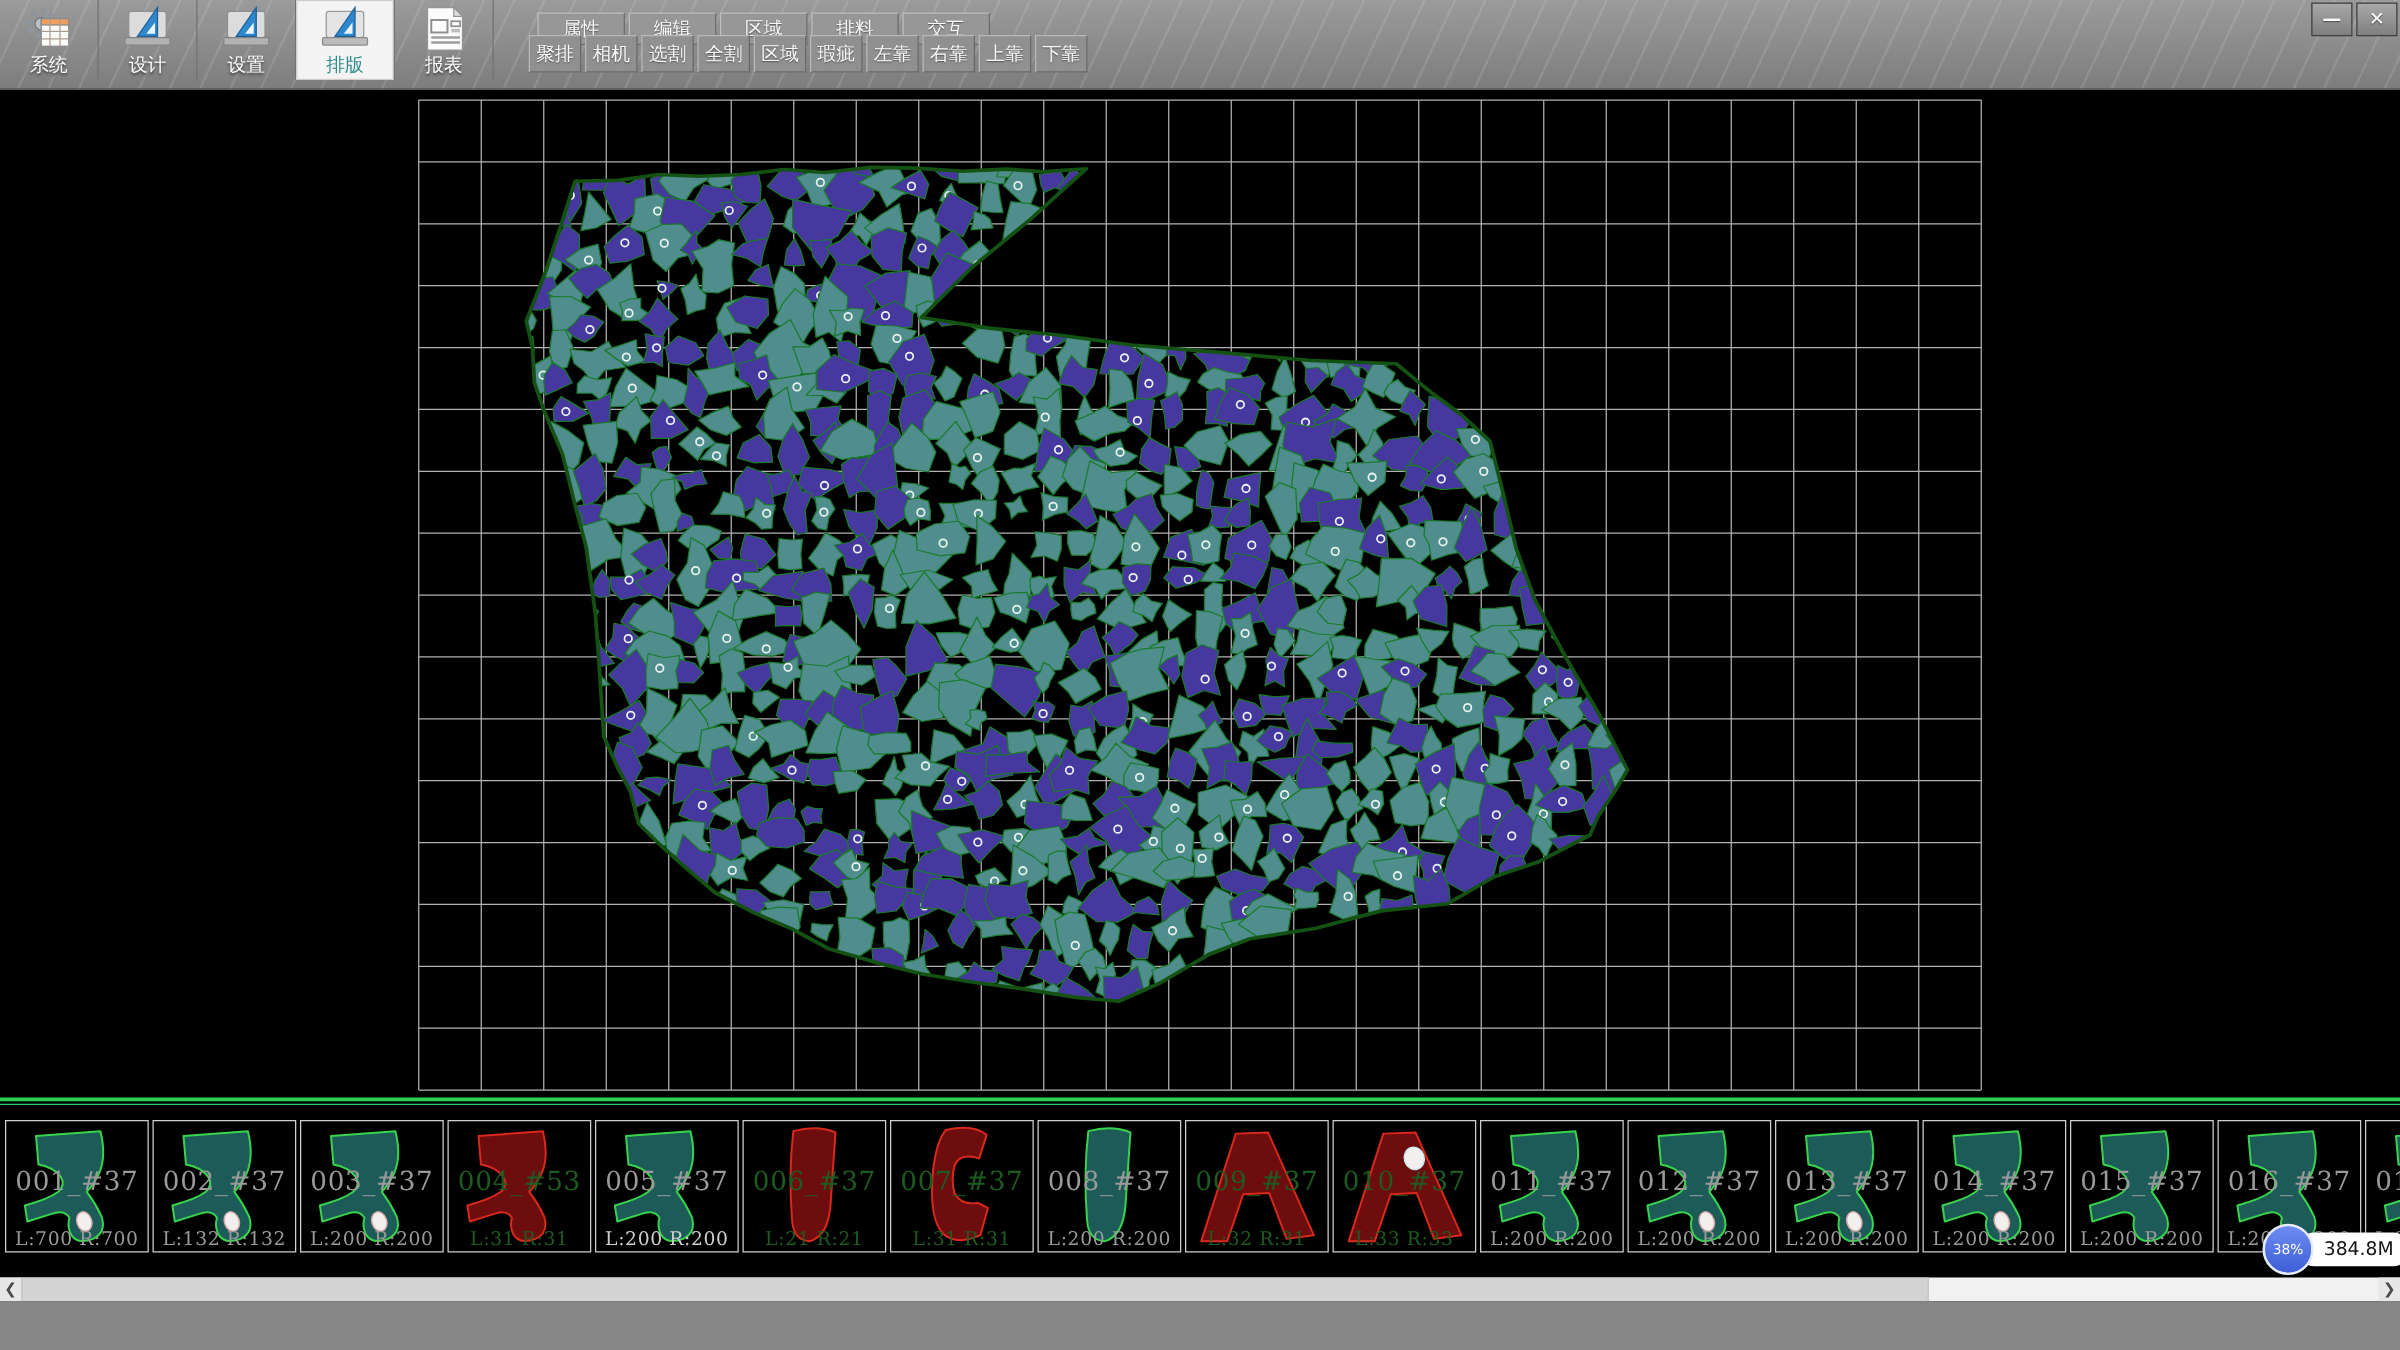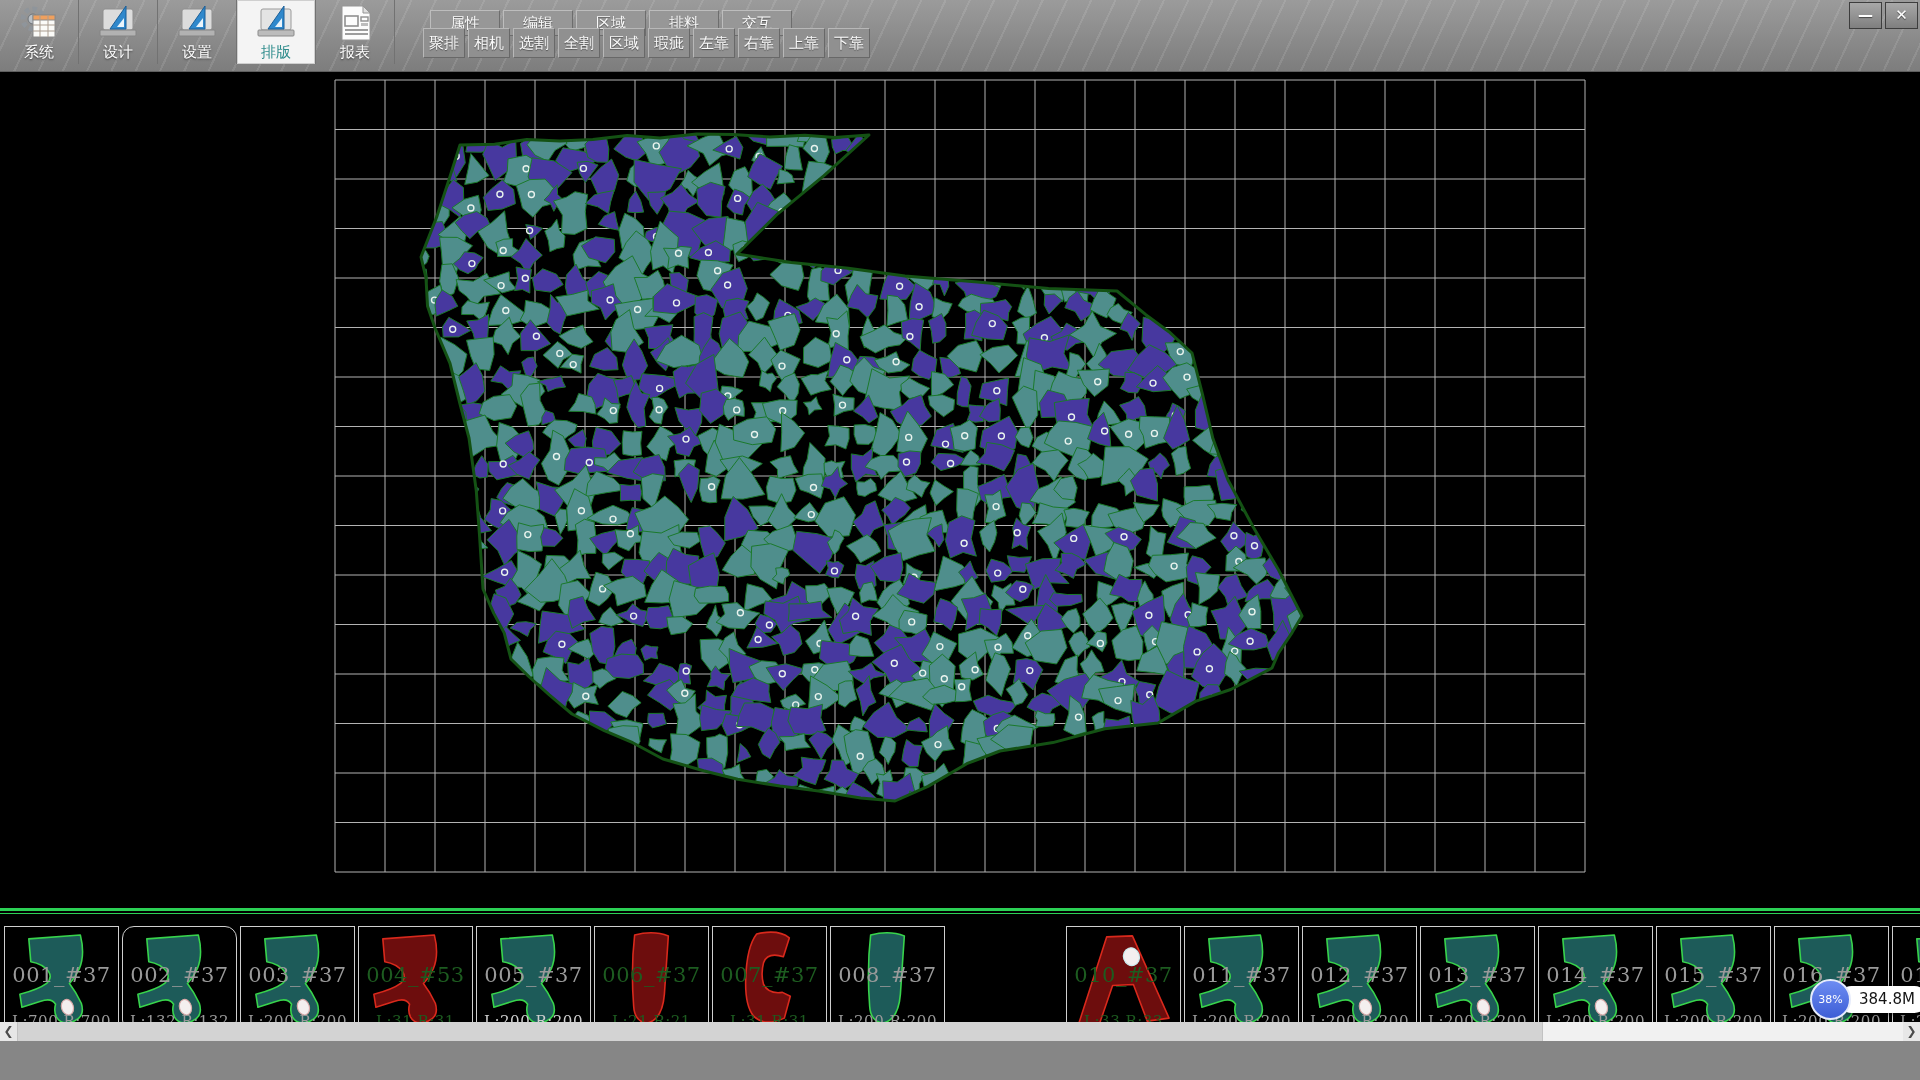--- a/index.html
+++ b/index.html
@@ -48,21 +48,21 @@
     width:33px; height:27px; text-align:center; line-height:25px; cursor:pointer;
     background:linear-gradient(#a8a8a8,#7f7f7f); border:1px solid #3d3d3d;
     color:#fff; font-size:15px; font-weight:bold; text-shadow:0 1px 1px rgba(0,0,0,.5);
   }
   
   .canvas-wrap { position:absolute; top:72px; left:0; width:1920px; height:806px; background:#000; }
   .canvas-wrap svg { display:block; width:100%; height:100%; }
   
   .parts-strip {
     position:absolute; top:878px; left:0; width:1920px; height:125px;
-    background:#000; border-top:3px solid #2bd155;margin-top:30px;
+    background:#000; border-top:3px solid #2bd155;
   }
   .strip-thin-line { position:absolute; top:2px; left:0; width:100%; height:1px; background:#2bd155; }
   .part-cell {
     position:absolute; top:15px; width:115px; height:106px;
     border:1px solid #cfcfcf; background:#000; cursor:pointer; overflow:hidden;
   }
   .part-cell svg { position:absolute; top:0; left:0; }
   .part-name {
     position:absolute; top:36px; left:0; width:100%; text-align:center;
     font-family:"DejaVu Serif", serif; font-size:21px; letter-spacing:0.5px;
@@ -1011,21 +1011,21 @@
   <div class="parts-strip" id="parts-strip" style="border-top-color: rgb(43, 209, 85);">
     <div class="strip-thin-line"></div>
   <div class="part-cell" style="left: 4px; border-color: rgb(207, 207, 207);">
         <svg viewBox="0 0 110 105" width="113" height="104">
           <path d="M22 12 L74 8 Q79 28 73 42 Q68 52 63 57 Q70 66 75 77 Q79 90 68 95 Q55 100 50 91 Q47 85 49 78 Q45 71 34 75 L15 81 L13 68 Q32 63 40 57 Q46 51 42 45 Q36 37 24 35 Z" fill="#1d5b59" stroke="#38d44c" stroke-width="1.6" stroke-linejoin="round"></path>
           <ellipse cx="61" cy="81" rx="6" ry="8" transform="rotate(-18 61 81)" fill="#f4efef" stroke="#d9a8a8" stroke-width="1.2"></ellipse>
         </svg>
         <div class="part-name" style="color: rgb(154, 154, 154);">001_#37</div>
         <div class="part-lr" style="color: rgb(154, 154, 154);">L:700 R:700</div>
       </div>
-      <div class="part-cell" style="left: 122px; border-color: rgb(207, 207, 207); border-radius: 12px;">
+      <div class="part-cell" style="left: 122px; border-color: rgb(207, 207, 207);">
         <svg viewBox="0 0 110 105" width="113" height="104">
           <path d="M22 12 L74 8 Q79 28 73 42 Q68 52 63 57 Q70 66 75 77 Q79 90 68 95 Q55 100 50 91 Q47 85 49 78 Q45 71 34 75 L15 81 L13 68 Q32 63 40 57 Q46 51 42 45 Q36 37 24 35 Z" fill="#1d5b59" stroke="#38d44c" stroke-width="1.6" stroke-linejoin="round"></path>
           <ellipse cx="61" cy="81" rx="6" ry="8" transform="rotate(-18 61 81)" fill="#f4efef" stroke="#d9a8a8" stroke-width="1.2"></ellipse>
         </svg>
         <div class="part-name" style="color: rgb(154, 154, 154);">002_#37</div>
         <div class="part-lr" style="color: rgb(154, 154, 154);">L:132 R:132</div>
       </div>
       <div class="part-cell" style="left: 240px; border-color: rgb(207, 207, 207);">
         <svg viewBox="0 0 110 105" width="113" height="104">
           <path d="M22 12 L74 8 Q79 28 73 42 Q68 52 63 57 Q70 66 75 77 Q79 90 68 95 Q55 100 50 91 Q47 85 49 78 Q45 71 34 75 L15 81 L13 68 Q32 63 40 57 Q46 51 42 45 Q36 37 24 35 Z" fill="#1d5b59" stroke="#38d44c" stroke-width="1.6" stroke-linejoin="round"></path>
@@ -1061,20 +1061,27 @@
         </svg>
         <div class="part-name" style="color: rgb(29, 92, 32);">007_#37</div>
         <div class="part-lr" style="color: rgb(29, 92, 32);">L:31 R:31</div>
       </div>
       <div class="part-cell" style="left: 830px; border-color: rgb(207, 207, 207);">
         <svg viewBox="0 0 110 105" width="113" height="104">
           <path d="M38 8 Q57 3 72 9 Q70 40 68 68 Q66 93 51 97 Q38 96 37 80 Q34 42 38 8 Z" fill="#1d5b59" stroke="#38d44c" stroke-width="1.6" stroke-linejoin="round"></path>
         </svg>
         <div class="part-name" style="color: rgb(154, 154, 154);">008_#37</div>
         <div class="part-lr" style="color: rgb(154, 154, 154);">L:200 R:200</div>
+      </div>
+      <div class="part-cell" style="left: 948px; border-color: rgb(207, 207, 207);">
+        <svg viewBox="0 0 110 105" width="113" height="104">
+          <path d="M10 97 L38 10 L64 9 L101 92 L79 95 L65 58 L44 59 L31 97 Z" fill="#6d0d0d" stroke="#d9291c" stroke-width="1.6" stroke-linejoin="round"></path>
+        </svg>
+        <div class="part-name" style="color: rgb(29, 92, 32);">009_#37</div>
+        <div class="part-lr" style="color: rgb(29, 92, 32);">L:32 R:31</div>
       </div>
       <div class="part-cell" style="left: 1066px; border-color: rgb(207, 207, 207);">
         <svg viewBox="0 0 110 105" width="113" height="104">
           <path d="M10 97 L38 10 L64 9 L101 92 L79 95 L65 58 L44 59 L31 97 Z" fill="#6d0d0d" stroke="#d9291c" stroke-width="1.6" stroke-linejoin="round"></path>
           <ellipse cx="63" cy="30" rx="8" ry="9" transform="rotate(-18 63 30)" fill="#f4efef" stroke="#c8ecee" stroke-width="1.2"></ellipse>
         </svg>
         <div class="part-name" style="color: rgb(29, 92, 32);">010_#37</div>
         <div class="part-lr" style="color: rgb(29, 92, 32);">L:33 R:33</div>
       </div>
       <div class="part-cell" style="left: 1184px; border-color: rgb(207, 207, 207);">

